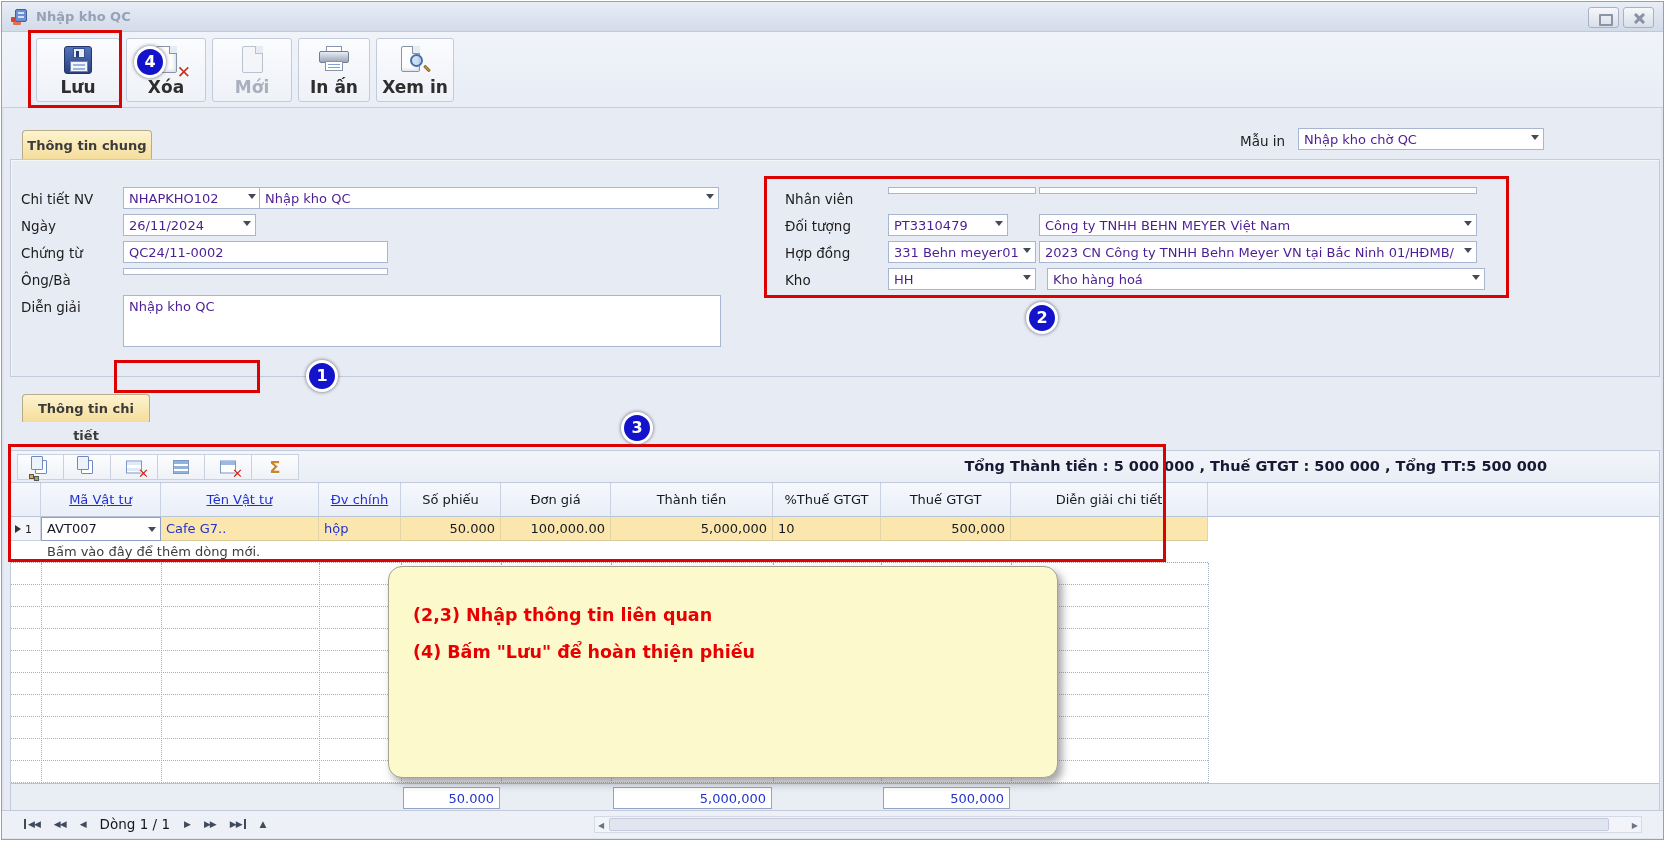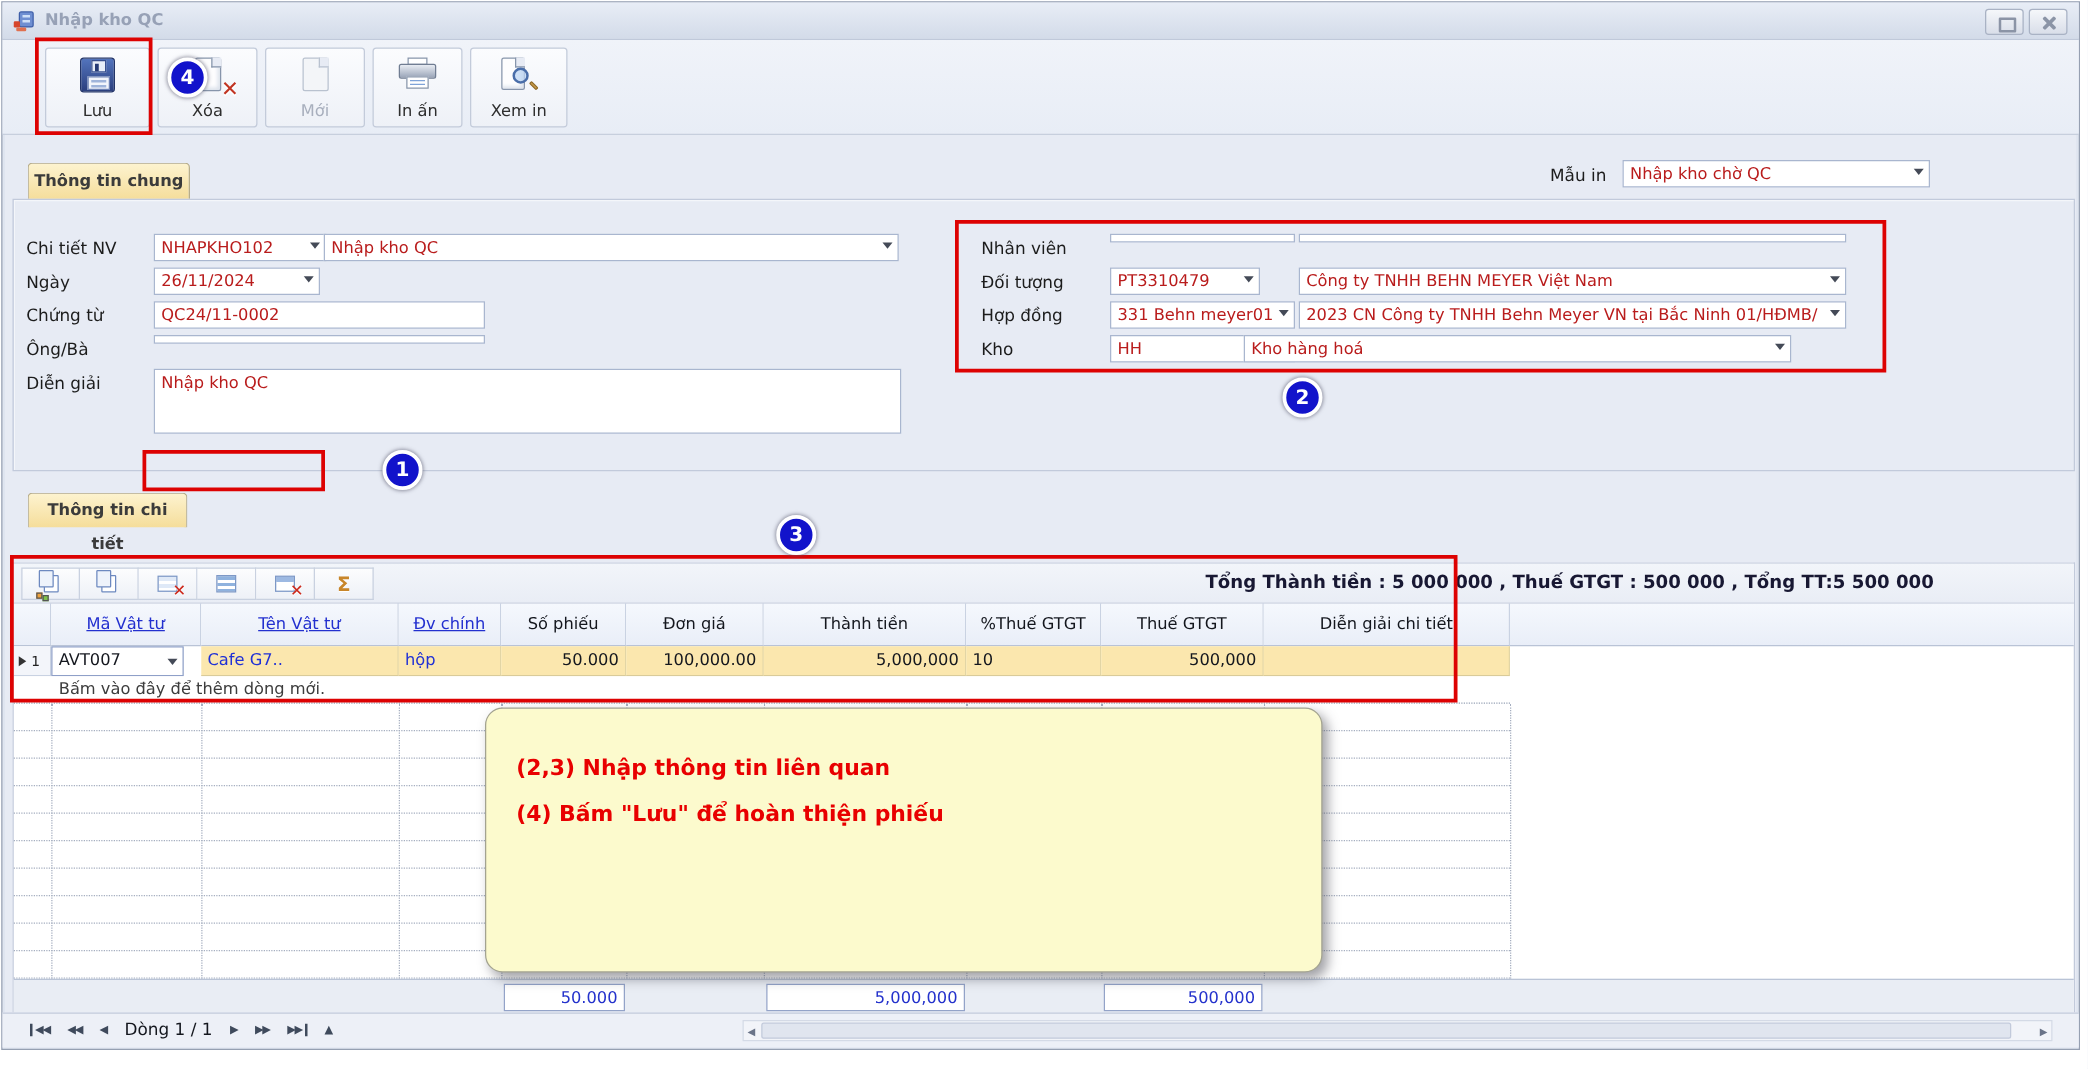--- a/index.html
+++ b/index.html
@@ -22,21 +22,21 @@
   .winbtn.max::after { content:""; position:absolute; left:10px; top:6px; width:10px; height:8px; border:2px solid #8b94a6; border-radius:1px; }
   .winbtn.close::before, .winbtn.close::after { content:""; position:absolute; left:14px; top:4px; width:3px; height:13px; background:#8b94a6; border-radius:1px; }
   .winbtn.close::before { transform:rotate(45deg); }
   .winbtn.close::after  { transform:rotate(-45deg); }
 
   
   .toolbar { position:absolute; left:0; top:30px; width:100%; height:76px;
     background:linear-gradient(#f0f3f9,#e8edf6); border-bottom:1px solid #c7cfdd; }
   .tbtn { position:absolute; top:6px; height:64px; border:1px solid #c3cbda; border-radius:3px;
     background:linear-gradient(#fbfcfe,#eef1f7); text-align:center; }
-  .tbtn .lab { position:absolute; bottom:4px; width:100%; font-size:13px; color:#2e2e2e; }
+  .tbtn .lab { position:absolute; bottom:4px; width:100%; font-size:17px; color:#2e2e2e;font-weight:bold; }
   .tbtn.disabled .lab { color:#a8afbd; }
   .icon-wrap { position:absolute; top:7px; left:0; width:100%; height:32px; }
 
   
   .floppy { position:relative; width:28px; height:28px; margin:0 auto; background:linear-gradient(#5374bd,#2b3f7e); border:1px solid #223468; border-radius:3px; }
   .floppy .shutter { position:absolute; left:8px; top:1px; width:12px; height:10px; background:#e8eef8; border:1px solid #39508f; }
   .floppy .slot { position:absolute; left:2px; top:2px; width:3px; height:6px; background:#253a75; }
   .floppy .label { position:absolute; left:5px; bottom:1px; width:18px; height:11px; background:#f2f5fb; border:1px solid #6d82b4; }
   .floppy .label i { display:block; height:2px; background:#9fb4da; margin:2px 2px 0 2px; }
 
@@ -70,21 +70,21 @@
     border-radius:4px 4px 0 0; font-size:13px; font-weight:bold; color:#3b3b3b; text-align:center; line-height:29px; }
 
   
   .field-label { position:absolute; font-size:13.5px; color:#1c1c1c; white-space:nowrap; }
 
   
   .panel { position:absolute; left:8px; top:157px; width:1650px; height:218px; background:#e7ebf4;
     border:1px solid #c2cadb; box-shadow:inset 1px 1px 0 #f4f6fa; }
 
   
-  .combo, .tinput, .tarea { position:absolute; background:#fff; border:1px solid #a9b6cf; font-size:13px; color:#b91c1c;
+  .combo, .tinput, .tarea { position:absolute; background:#fff; border:1px solid #a9b6cf; font-size:13px; color:#4c1d95;
     padding:3px 18px 2px 5px; white-space:nowrap; overflow:hidden; }
   .tinput { padding-right:5px; }
   .tarea  { padding:3px 5px; white-space:normal; }
   .combo .arr { position:absolute; right:4px; top:6px; width:0; height:0;
     border-left:4px solid transparent; border-right:4px solid transparent; border-top:5px solid #444a57; }
 
   
   .ann-rect { position:absolute; border:3px solid #dd0202; z-index:30; pointer-events:none; }
   .ann-circle { position:absolute; width:32px; height:32px; border-radius:50%; background:#1213cb; border:3px solid #fff;
     box-shadow:0 0 3px 1px rgba(90,90,110,.55); color:#fff; font-size:16px; font-weight:bold; text-align:center;
@@ -279,21 +279,21 @@
         <span>331 Behn meyer01</span><span class="arr"></span>
       </div>
       <div class="combo" style="left:1028px; top:81px; width:438px;">
         <span>2023 CN Công ty TNHH Behn Meyer VN tại Bắc Ninh 01/HĐMB/</span><span class="arr"></span>
       </div>
 
       <div class="field-label" style="left:774px; top:112px;">Kho</div>
       <div class="combo" style="left:877px; top:108px; width:148px;">
         <span>HH</span><span class="arr"></span>
       </div>
-      <div class="combo" style="left:984px; top:108px; width:438px;">
+      <div class="combo" style="left:1036px; top:108px; width:438px;">
         <span>Kho hàng hoá</span><span class="arr"></span>
       </div>
     </div>
 
     <div class="tab" style="left:20px; top:392px; width:128px; height:28px; line-height:27px;">Thông tin chi tiết</div>
 
     <div class="grid">
       <div class="gstrip">
         <div class="gbtn" style="left:6px;">
           <div class="gicon">
@@ -348,21 +348,21 @@
       <div class="ghead blue" style="left:308px; width:82px;">Đv chính</div>
       <div class="ghead" style="left:390px; width:100px;">Số phiếu</div>
       <div class="ghead" style="left:490px; width:110px;">Đơn giá</div>
       <div class="ghead" style="left:600px; width:162px;">Thành tiền</div>
       <div class="ghead" style="left:762px; width:108px;">%Thuế GTGT</div>
       <div class="ghead" style="left:870px; width:130px;">Thuế GTGT</div>
       <div class="ghead" style="left:1000px; width:197px;">Diễn giải chi tiết</div>
       <div class="ghead empty" style="left:1197px; width:451px; border-right:none;"></div>
 
       <div class="rowind"><span class="tri"></span><span>1</span></div>
-      <div class="gcell editor" style="left:30px; width:106px;">
+      <div class="gcell editor" style="left:30px; width:120px;">
         <span>AVT007</span><span class="arr"></span>
       </div>
       <div class="gcell blue" style="left:150px; width:158px;">Cafe G7..</div>
       <div class="gcell blue" style="left:308px; width:82px;">hộp</div>
       <div class="gcell num" style="left:390px; width:100px;">50.000</div>
       <div class="gcell num" style="left:490px; width:110px;">100,000.00</div>
       <div class="gcell num" style="left:600px; width:162px;">5,000,000</div>
       <div class="gcell" style="left:762px; width:108px;">10</div>
       <div class="gcell num" style="left:870px; width:130px;">500,000</div>
       <div class="gcell" style="left:1000px; width:197px;"></div>

